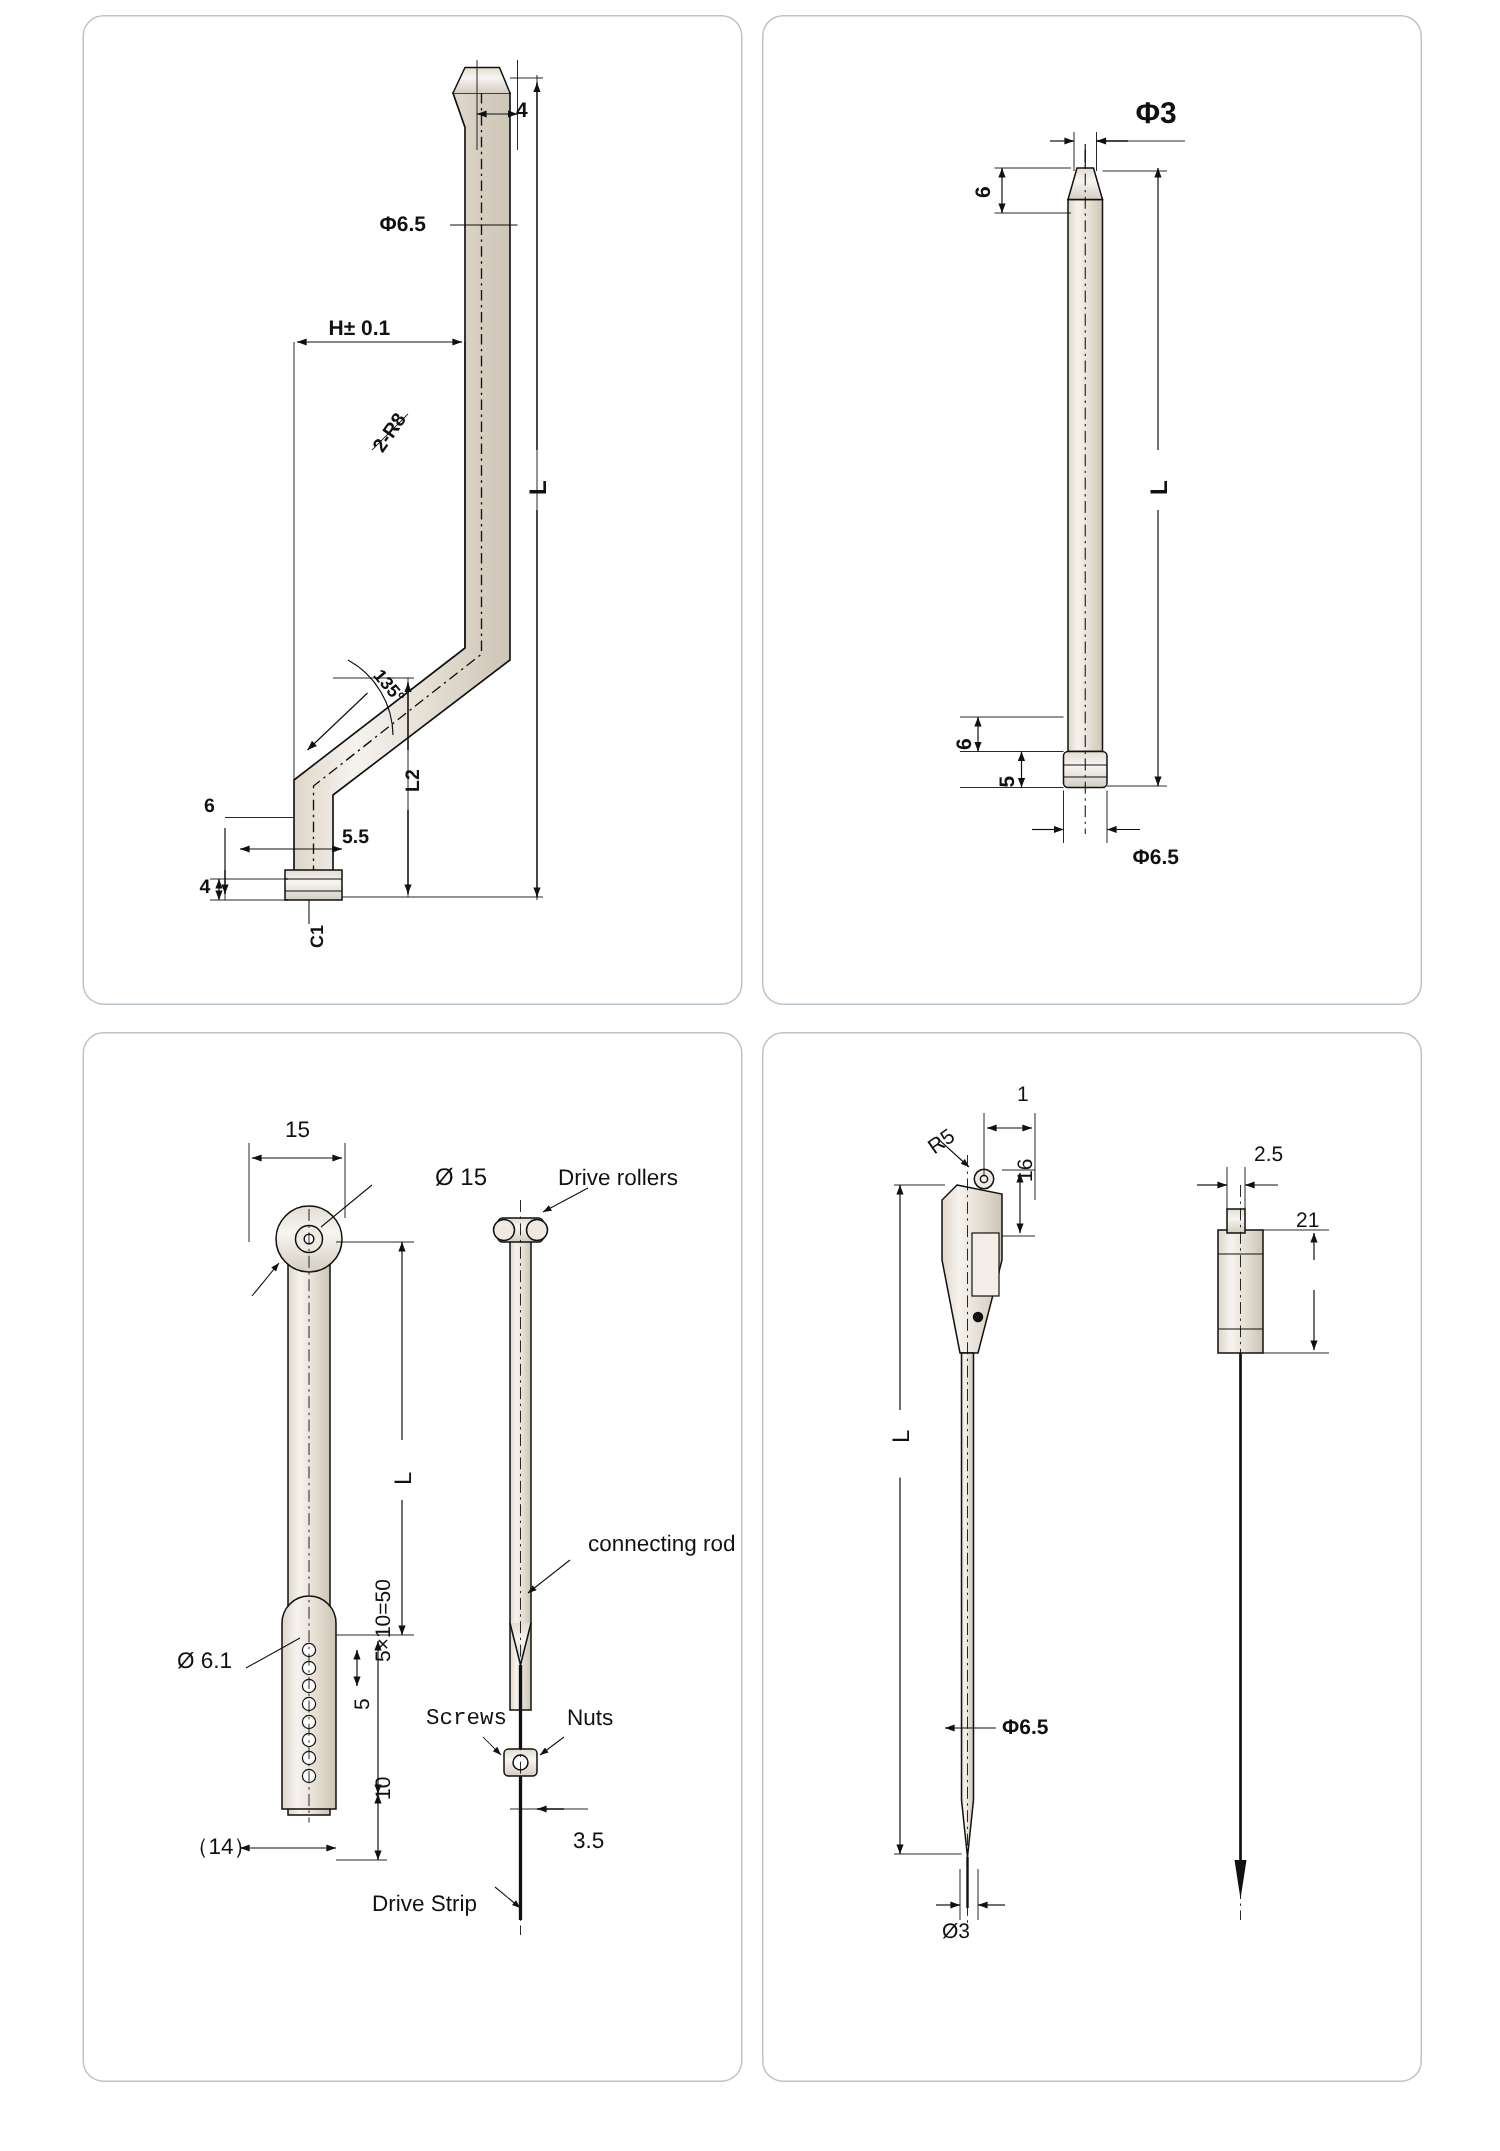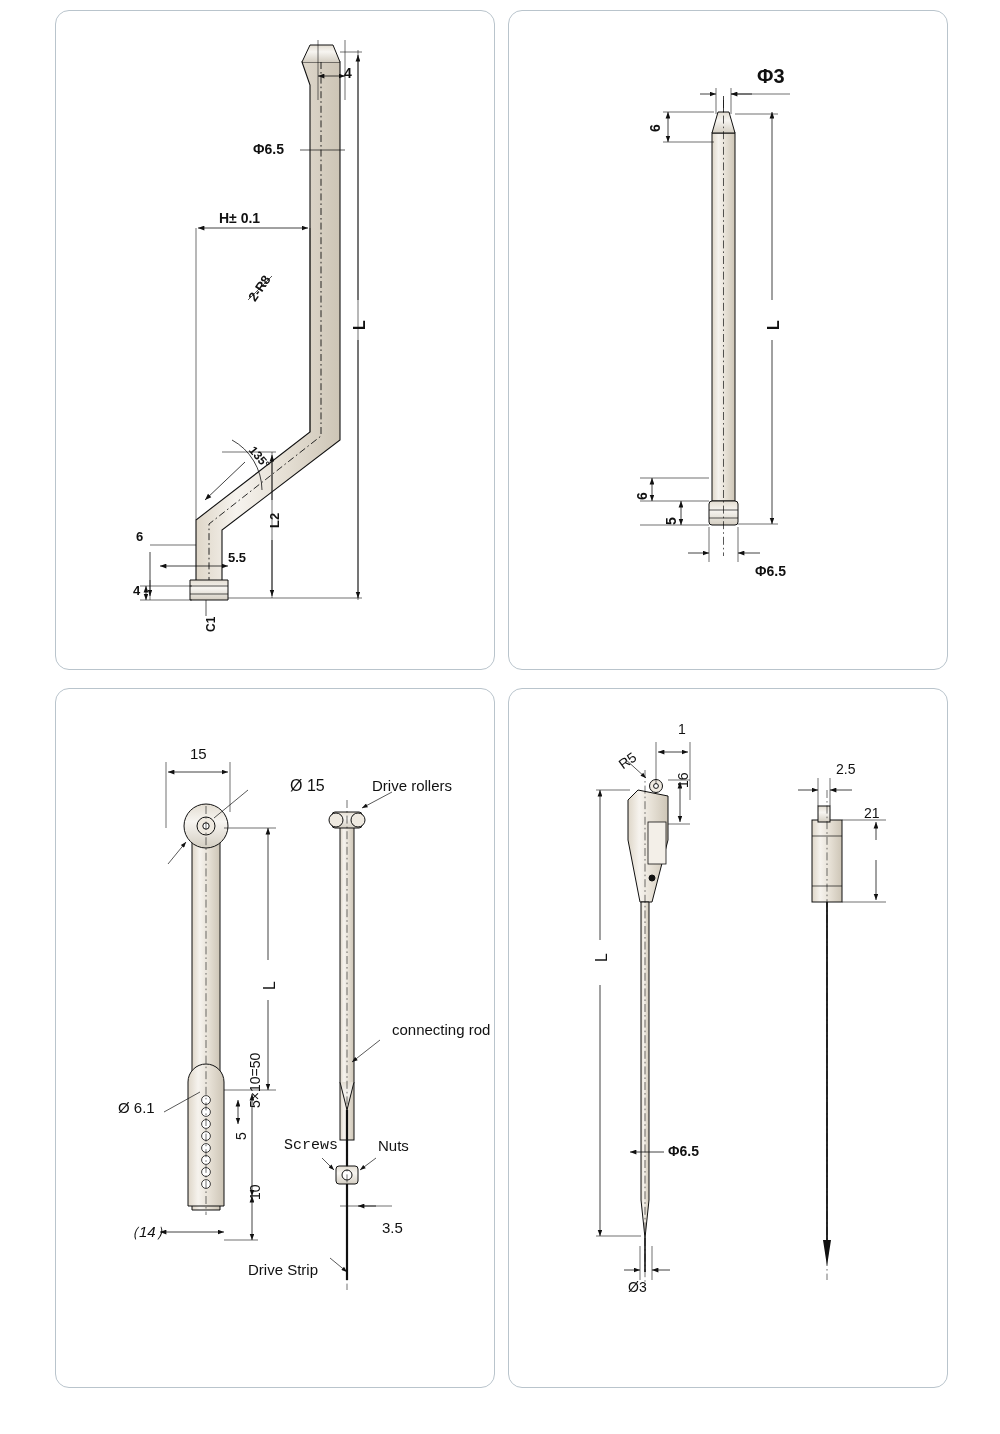--- a/index.html
+++ b/index.html
@@ -325,21 +325,21 @@
   <div class="lbl s14 b" style="left:755px; top:564px;">Φ6.5</div>
 
   <div class="lbl s15" style="left:190px; top:746px;">15</div>
   <div class="lbl s16" style="left:250px; top:778px;margin-left:40px;">Ø 15</div>
   <div class="lbl s15" style="left:372px; top:778px;">Drive rollers</div>
   <div class="lbl s16 rot90" style="left:262px; top:990px;">L</div>
   <div class="lbl s15" style="left:118px; top:1100px;">Ø 6.1</div>
   <div class="lbl s14 rot90" style="left:248px; top:1108px;">5×10=50</div>
   <div class="lbl s14 rot90" style="left:234px; top:1140px;">5</div>
   <div class="lbl s14 rot90" style="left:248px; top:1200px;">10</div>
-  <div class="lbl s15" style="left:124px; top:1224px;font-style:italic;">（14）</div>
+  <div class="lbl s15" style="left:124px; top:1224px;">（14）</div>
   <div class="lbl s15" style="left:372px; top:1022px;margin-left:20px;">connecting rod</div>
   <div class="lbl s15" style="left:284px; top:1138px;font-family:Liberation Mono, monospace;">Screws</div>
   <div class="lbl s15" style="left:378px; top:1138px;">Nuts</div>
   <div class="lbl s15" style="left:382px; top:1220px;">3.5</div>
   <div class="lbl s15" style="left:248px; top:1262px;">Drive Strip</div>
 
   <div class="lbl s14" style="left:678px; top:722px;">1</div>
   <div class="lbl s14 rotn35" style="left:616px; top:760px;">R5</div>
   <div class="lbl s14 rot90" style="left:676px; top:788px;">16</div>
   <div class="lbl s16 rot90" style="left:594px; top:962px;">L</div>

